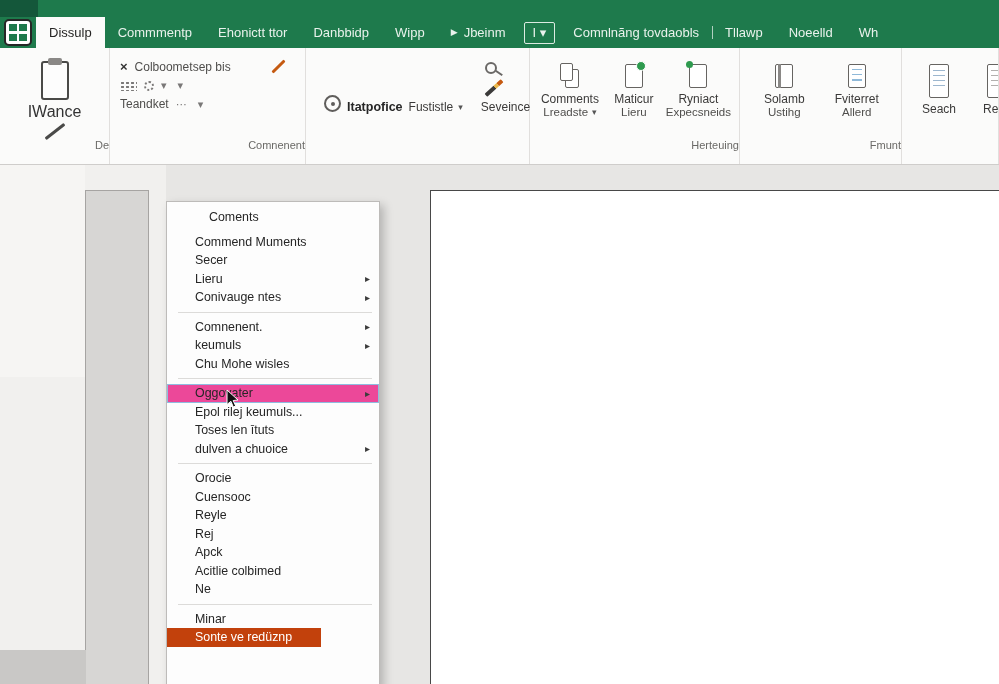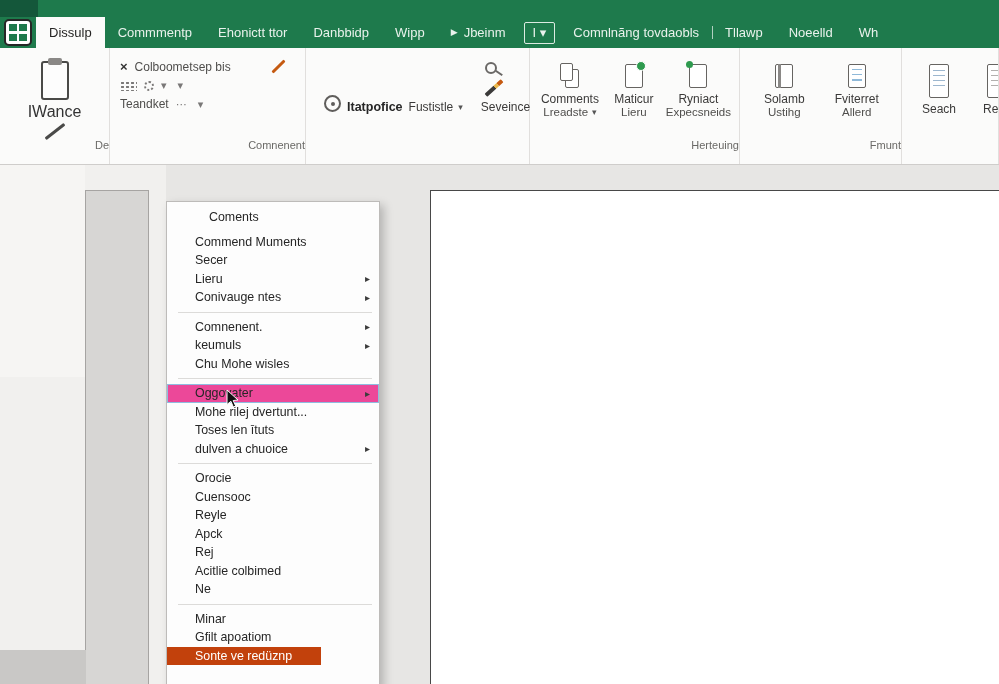--- a/index.html
+++ b/index.html
@@ -347,21 +347,21 @@
         </div>
         <div class="menu-item separator">
           <span class="mi-label"></span>
 
         </div>
         <div class="menu-item highlight">
           <span class="mi-label">Oggovater</span>
           <span class="mi-arrow">▸</span>
         </div>
         <div class="menu-item">
-          <span class="mi-label">Mohe rilej dvertunt...</span>
+          <span class="mi-label">Epol rilej keumuls...</span>
 
         </div>
         <div class="menu-item">
           <span class="mi-label">Toses len ītuts</span>
 
         </div>
         <div class="menu-item">
           <span class="mi-label">dulven a chuoice</span>
           <span class="mi-arrow">▸</span>
         </div>
@@ -375,45 +375,41 @@
         </div>
         <div class="menu-item">
           <span class="mi-label">Cuensooc</span>
 
         </div>
         <div class="menu-item">
           <span class="mi-label">Reyle</span>
 
         </div>
         <div class="menu-item">
+          <span class="mi-label">Rej</span>
+
+        </div>
+        <div class="menu-item">
           <span class="mi-label">Apck</span>
-
-        </div>
-        <div class="menu-item">
-          <span class="mi-label">Rej</span>
 
         </div>
         <div class="menu-item">
           <span class="mi-label">Acitlie colbimed</span>
 
         </div>
         <div class="menu-item">
           <span class="mi-label">Ne</span>
 
         </div>
         <div class="menu-item separator">
           <span class="mi-label"></span>
 
         </div>
         <div class="menu-item">
           <span class="mi-label">Minar</span>
-
-        </div>
-        <div class="menu-item">
-          <span class="mi-label">Gfilt apoatiom</span>
 
         </div>
         <div class="menu-item green">
           <span class="mi-label">Sonte ve redüznp</span>
 
         </div>
       </div>
 
     <div class="cursor">
       <svg width="13" height="20" viewBox="0 0 13 20">

